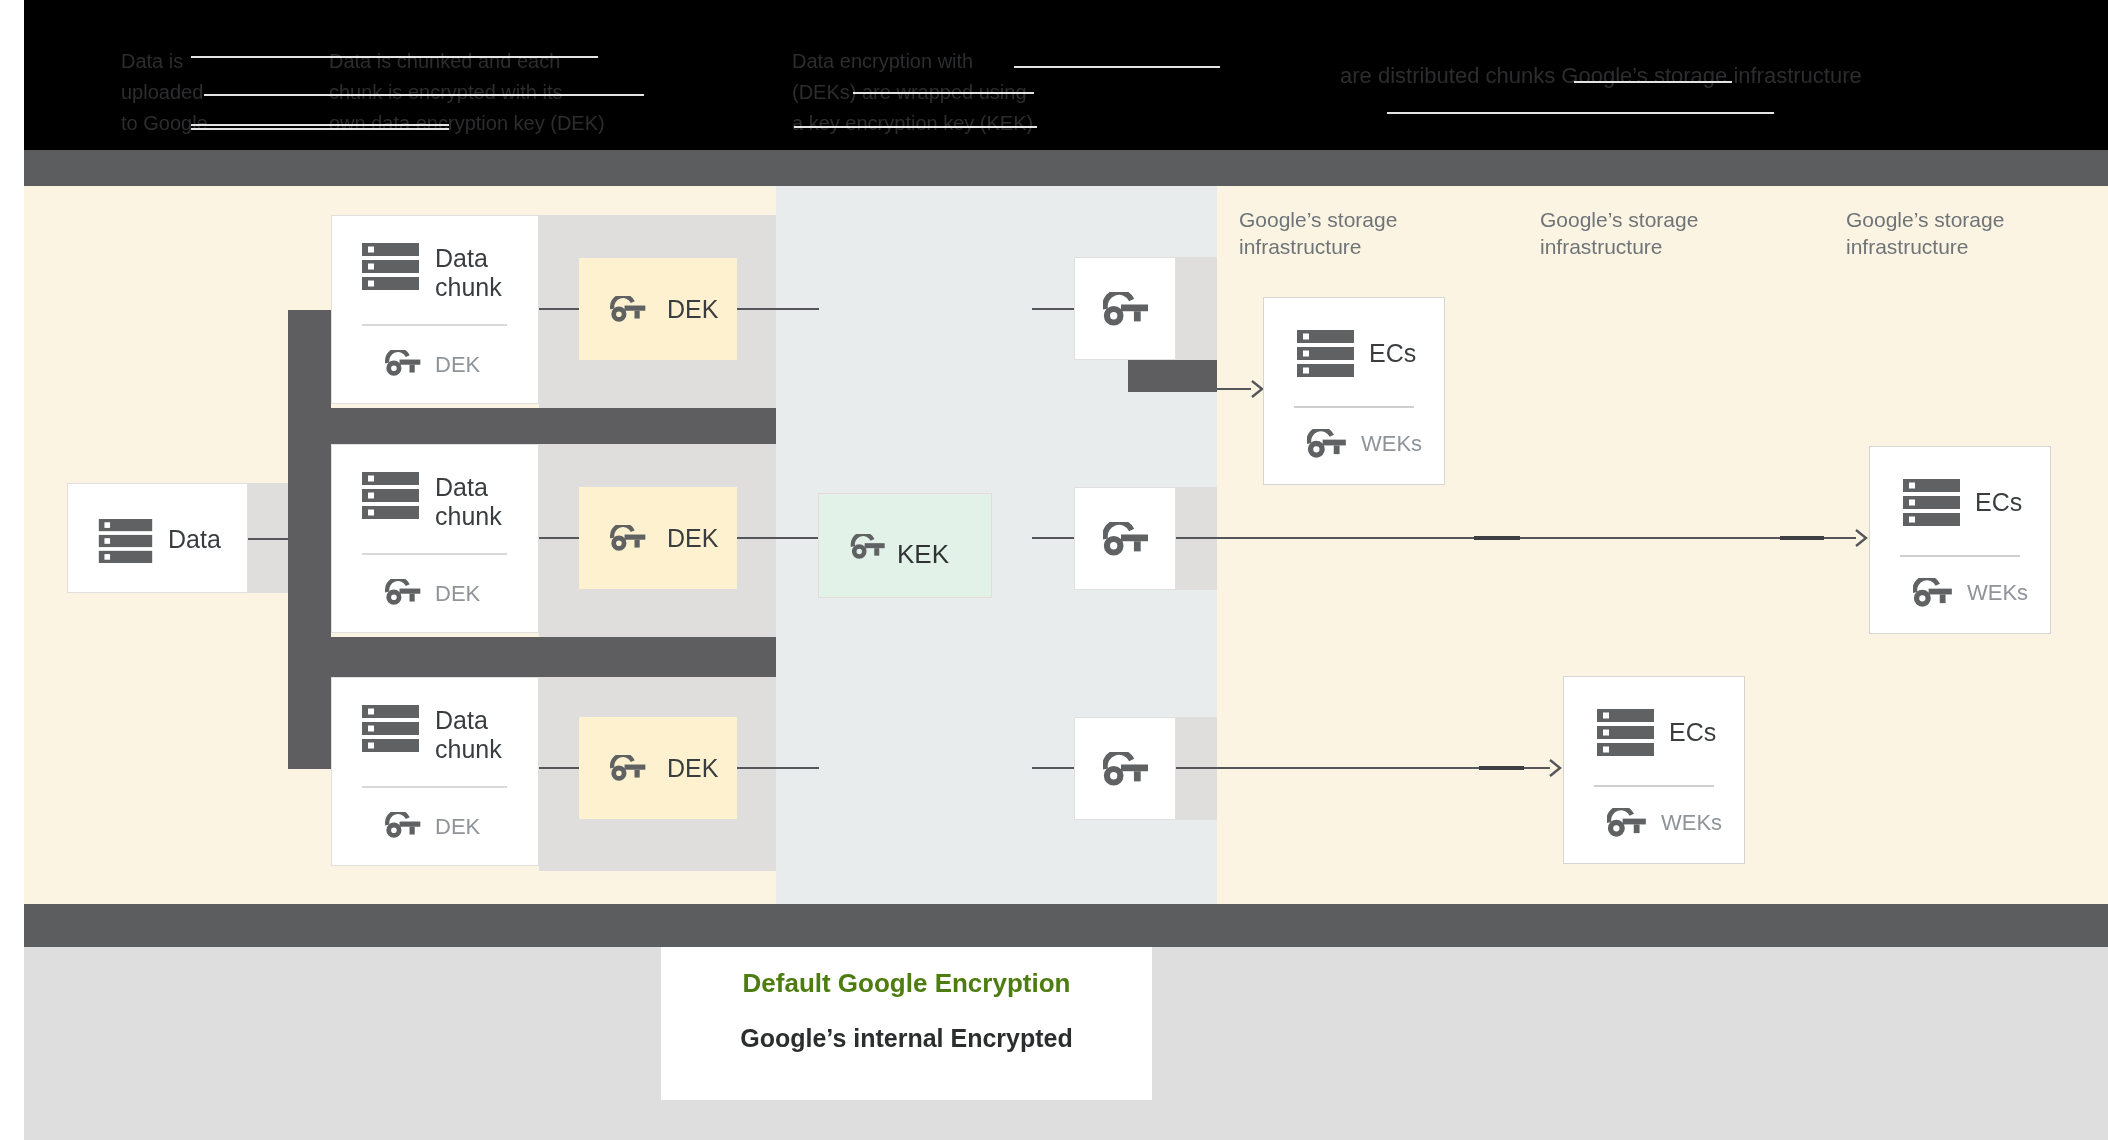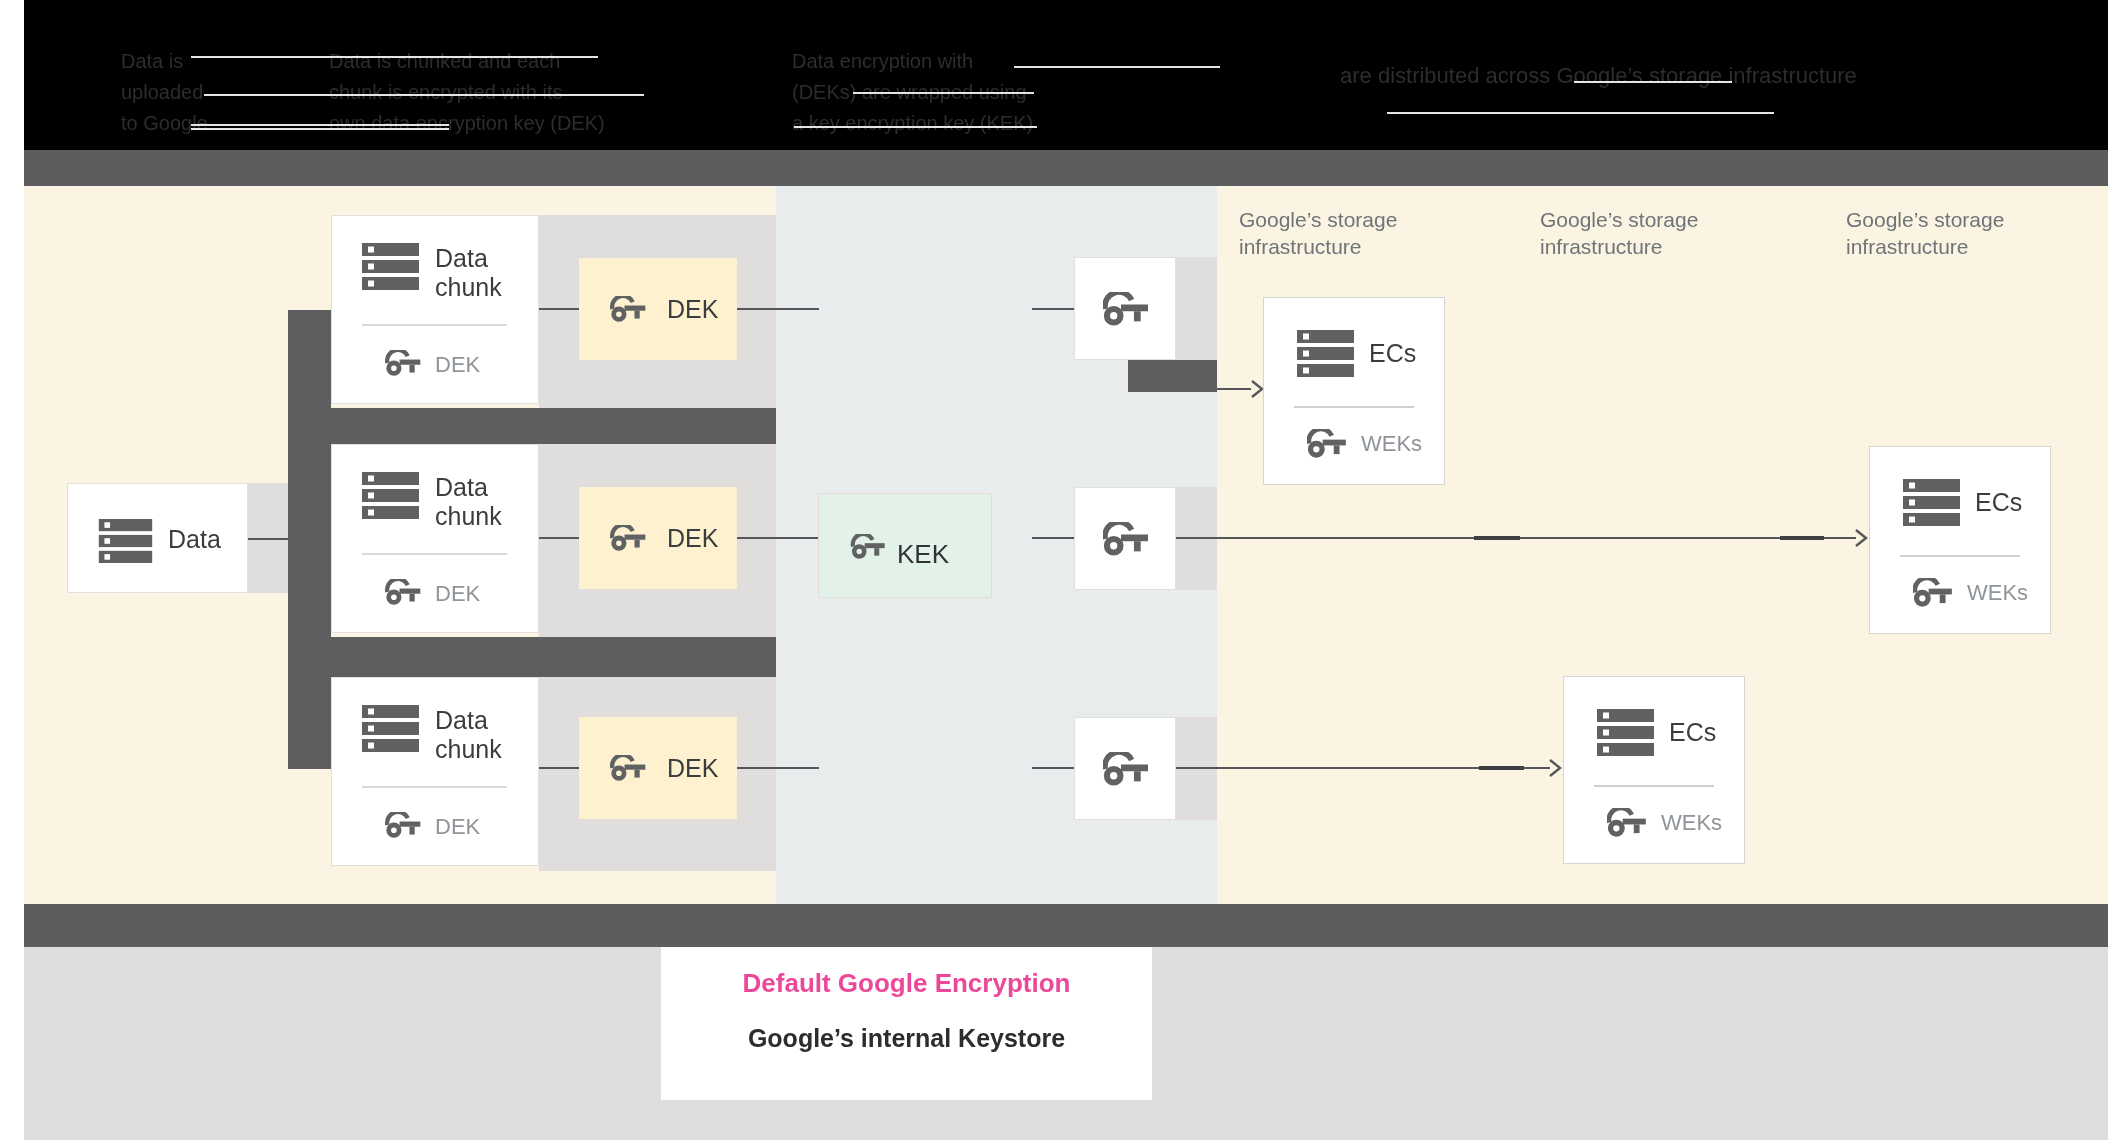--- a/index.html
+++ b/index.html
@@ -28,21 +28,21 @@
   .divider2{background:#cfcfcf;height:2px;}
   
   .lbl{color:#3a3d40;font-size:25px;line-height:29px;white-space:nowrap;}
   .lbl-kek{color:#303335;font-size:26px;line-height:28px;white-space:nowrap;}
   .sub{color:#8f9499;font-size:22px;line-height:26px;white-space:nowrap;}
   .storage{color:#6f7478;font-size:21px;line-height:27px;white-space:nowrap;}
   .icon{color:#5f6163;}
   
   .bottom{background:#dedede;}
   .card{background:#ffffff;text-align:center;box-sizing:border-box;padding-top:20px;}
-  .card-title{color:#ec4899;font-size:26px;line-height:32px;font-weight:bold;}
+  .card-title{color:#4d7c0f;font-size:26px;line-height:32px;font-weight:bold;}
   .card-gap{height:24px;}
   .card-line{color:#2c2d2e;font-size:25px;line-height:30px;}
   .card-line-bold{color:#2c2d2e;font-size:25px;line-height:30px;font-weight:bold;}
 </style>
 </head>
 <body>
 
 <svg width="0" height="0" style="position:absolute" aria-hidden="true">
   <defs>
     <symbol id="ic-server" viewBox="0 0 57 47">
@@ -77,21 +77,21 @@
       <div>Data is chunked and each</div>
       <div>chunk is encrypted with its</div>
       <div>own data encryption key (DEK)</div>
     </div>
     <div class="abs hcol" style="left:768px;top:46px">
       <div>Data encryption with</div>
       <div>(DEKs) are wrapped using</div>
       <div>a key encryption key (KEK)</div>
     </div>
     <div class="abs hcol hcol4" style="left:1316px;top:60px">
-      <div>are distributed across Google’s storage infrastructure</div>
+      <div>are distributed chunks Google’s storage infrastructure</div>
     </div>
     <div class="abs streak" style="left:167px;top:56px;width:407px"></div>
     <div class="abs streak" style="left:180px;top:94px;width:440px"></div>
     <div class="abs streak" style="left:167px;top:124px;width:258px"></div>
     <div class="abs streak" style="left:167px;top:128px;width:258px"></div>
     <div class="abs streak" style="left:990px;top:66px;width:206px"></div>
     <div class="abs streak" style="left:829px;top:92px;width:181px"></div>
     <div class="abs streak" style="left:770px;top:126px;width:243px"></div>
     <div class="abs streak" style="left:1363px;top:112px;width:387px"></div>
     <div class="abs streak" style="left:1550px;top:81px;width:158px"></div>
@@ -301,16 +301,16 @@
         <use href="#ic-keyglyph"></use>
       </svg>
     <div class="abs sub" style="left:1637px;top:810px">WEKs</div>
   </div>
 
   <div class="abs band" style="left:0;top:904px;width:2108px;height:43px"></div>
   <div class="abs bottom" style="left:0;top:947px;width:2108px;height:193px"></div>
   <div class="abs card" style="left:637px;top:947px;width:491px;height:153px">
     <div class="card-title">Default Google Encryption</div>
     <div class="card-gap"></div>
-    <div class="card-line-bold">Google’s internal Keystore</div>
+    <div class="card-line-bold">Google’s internal Encrypted</div>
   </div>
 
 </div>
 
 </body></html>

